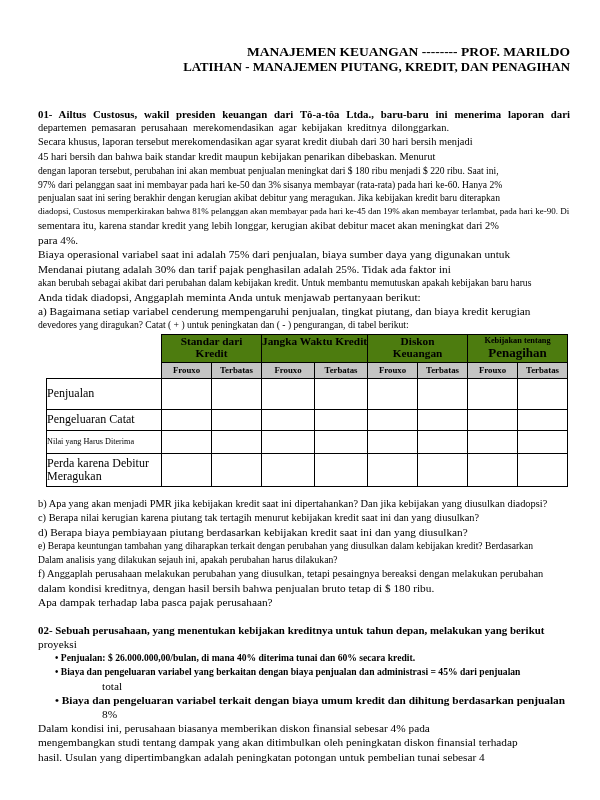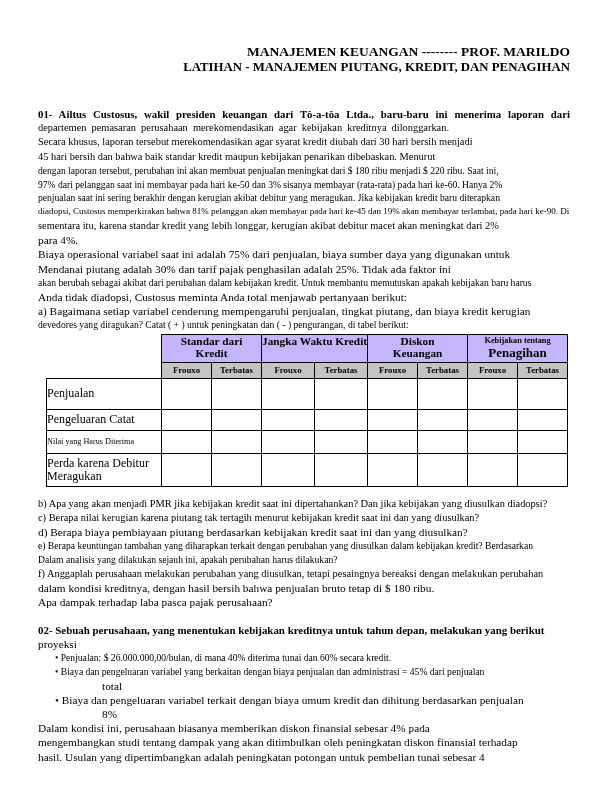--- a/index.html
+++ b/index.html
@@ -21,40 +21,40 @@
   .xs { font-size:9.0px;  line-height:13.8px; }
   .bld { font-weight:bold; font-size:10.8px; line-height:14.2px; }
   .jst { text-align:justify; text-align-last:justify; }
   .wsp { word-spacing:2.5px; }
 
   table.tbl { border-collapse:collapse; margin:2px 0 3px 8px; table-layout:fixed; }
   .tbl col.c-label { width:115px; }
   .tbl col.c-data  { width:50px; }
   .tbl th, .tbl td { border:1px solid #000; padding:0; }
   .tbl .corner { border:none; background:transparent; }
-  .ghead { background:#c4b5fd; font-weight:bold; text-align:center;
+  .ghead { background:#4d7c0f; font-weight:bold; text-align:center;
            font-size:11.3px; line-height:12.5px; height:27px; vertical-align:top; padding-top:2px; }
   .ghead .gw1 { width:82px; margin:0 auto; }
   .ghead .gw2 { width:68px; margin:0 auto; }
   .ghead .nw  { white-space:nowrap; overflow:visible; }
   .g4a { font-size:8.3px; line-height:11px; }
   .g4b { font-size:13px; line-height:13px; }
   .shead { background:#c4c4c4; font-weight:bold; text-align:center;
            font-size:8.8px; height:15px; vertical-align:middle; }
   .rlabel { font-size:12px; line-height:13px; padding:2px 3px 2px 5px; vertical-align:middle; font-weight:normal; text-align:left; }
   .rlabel .wrapbox { width:110px; }
   .rlabel.small { font-size:8.2px; }
   tr.r1 td { height:30px; }
   tr.r2 td { height:20px; }
   tr.r3 td { height:22px; }
   tr.r4 td { height:32px; }
 
   .questions { margin-top:10px; }
   .p02 { margin-top:13px; }
-  .bullet-line { padding-left:17px; }
+  .bullet-line { padding-left:17px;font-weight:bold; }
   .cont-line { padding-left:64px; }
 </style>
 </head>
 <body>
 
 <div class="page">
 
   <div class="title-wrap">
     <div class="doc-title">MANAJEMEN KEUANGAN -------- PROF. MARILDO</div>
     <div class="doc-subtitle">LATIHAN - MANAJEMEN PIUTANG, KREDIT, DAN PENAGIHAN</div>
@@ -67,21 +67,21 @@
     <div class="ln m">45 hari bersih dan bahwa baik standar kredit maupun kebijakan penarikan dibebaskan. Menurut</div>
     <div class="ln s">dengan laporan tersebut, perubahan ini akan membuat penjualan meningkat dari $ 180 ribu menjadi $ 220 ribu. Saat ini,</div>
     <div class="ln s">97% dari pelanggan saat ini membayar pada hari ke-50 dan 3% sisanya membayar (rata-rata) pada hari ke-60. Hanya 2%</div>
     <div class="ln s">penjualan saat ini sering berakhir dengan kerugian akibat debitur yang meragukan. Jika kebijakan kredit baru diterapkan</div>
     <div class="ln xs">diadopsi, Custosus memperkirakan bahwa 81% pelanggan akan membayar pada hari ke-45 dan 19% akan membayar terlambat, pada hari ke-90. Di</div>
     <div class="ln m">sementara itu, karena standar kredit yang lebih longgar, kerugian akibat debitur macet akan meningkat dari 2%</div>
     <div class="ln l">para 4%.</div>
     <div class="ln l">Biaya operasional variabel saat ini adalah 75% dari penjualan, biaya sumber daya yang digunakan untuk</div>
     <div class="ln l">Mendanai piutang adalah 30% dan tarif pajak penghasilan adalah 25%. Tidak ada faktor ini</div>
     <div class="ln s">akan berubah sebagai akibat dari perubahan dalam kebijakan kredit. Untuk membantu memutuskan apakah kebijakan baru harus</div>
-    <div class="ln l">Anda tidak diadopsi, Custosus meminta Anda total menjawab pertanyaan berikut:</div>
+    <div class="ln l">Anda tidak diadopsi, Anggaplah meminta Anda untuk menjawab pertanyaan berikut:</div>
     <div class="ln l">a) Bagaimana setiap variabel cenderung mempengaruhi penjualan, tingkat piutang, dan biaya kredit kerugian</div>
     <div class="ln s">devedores yang diragukan? Catat ( + ) untuk peningkatan dan ( - ) pengurangan, di tabel berikut:</div>
   </div>
 
   <table class="tbl">
     <colgroup>
       <col class="c-label">
       <col class="c-data">
         <col class="c-data">
         <col class="c-data">

